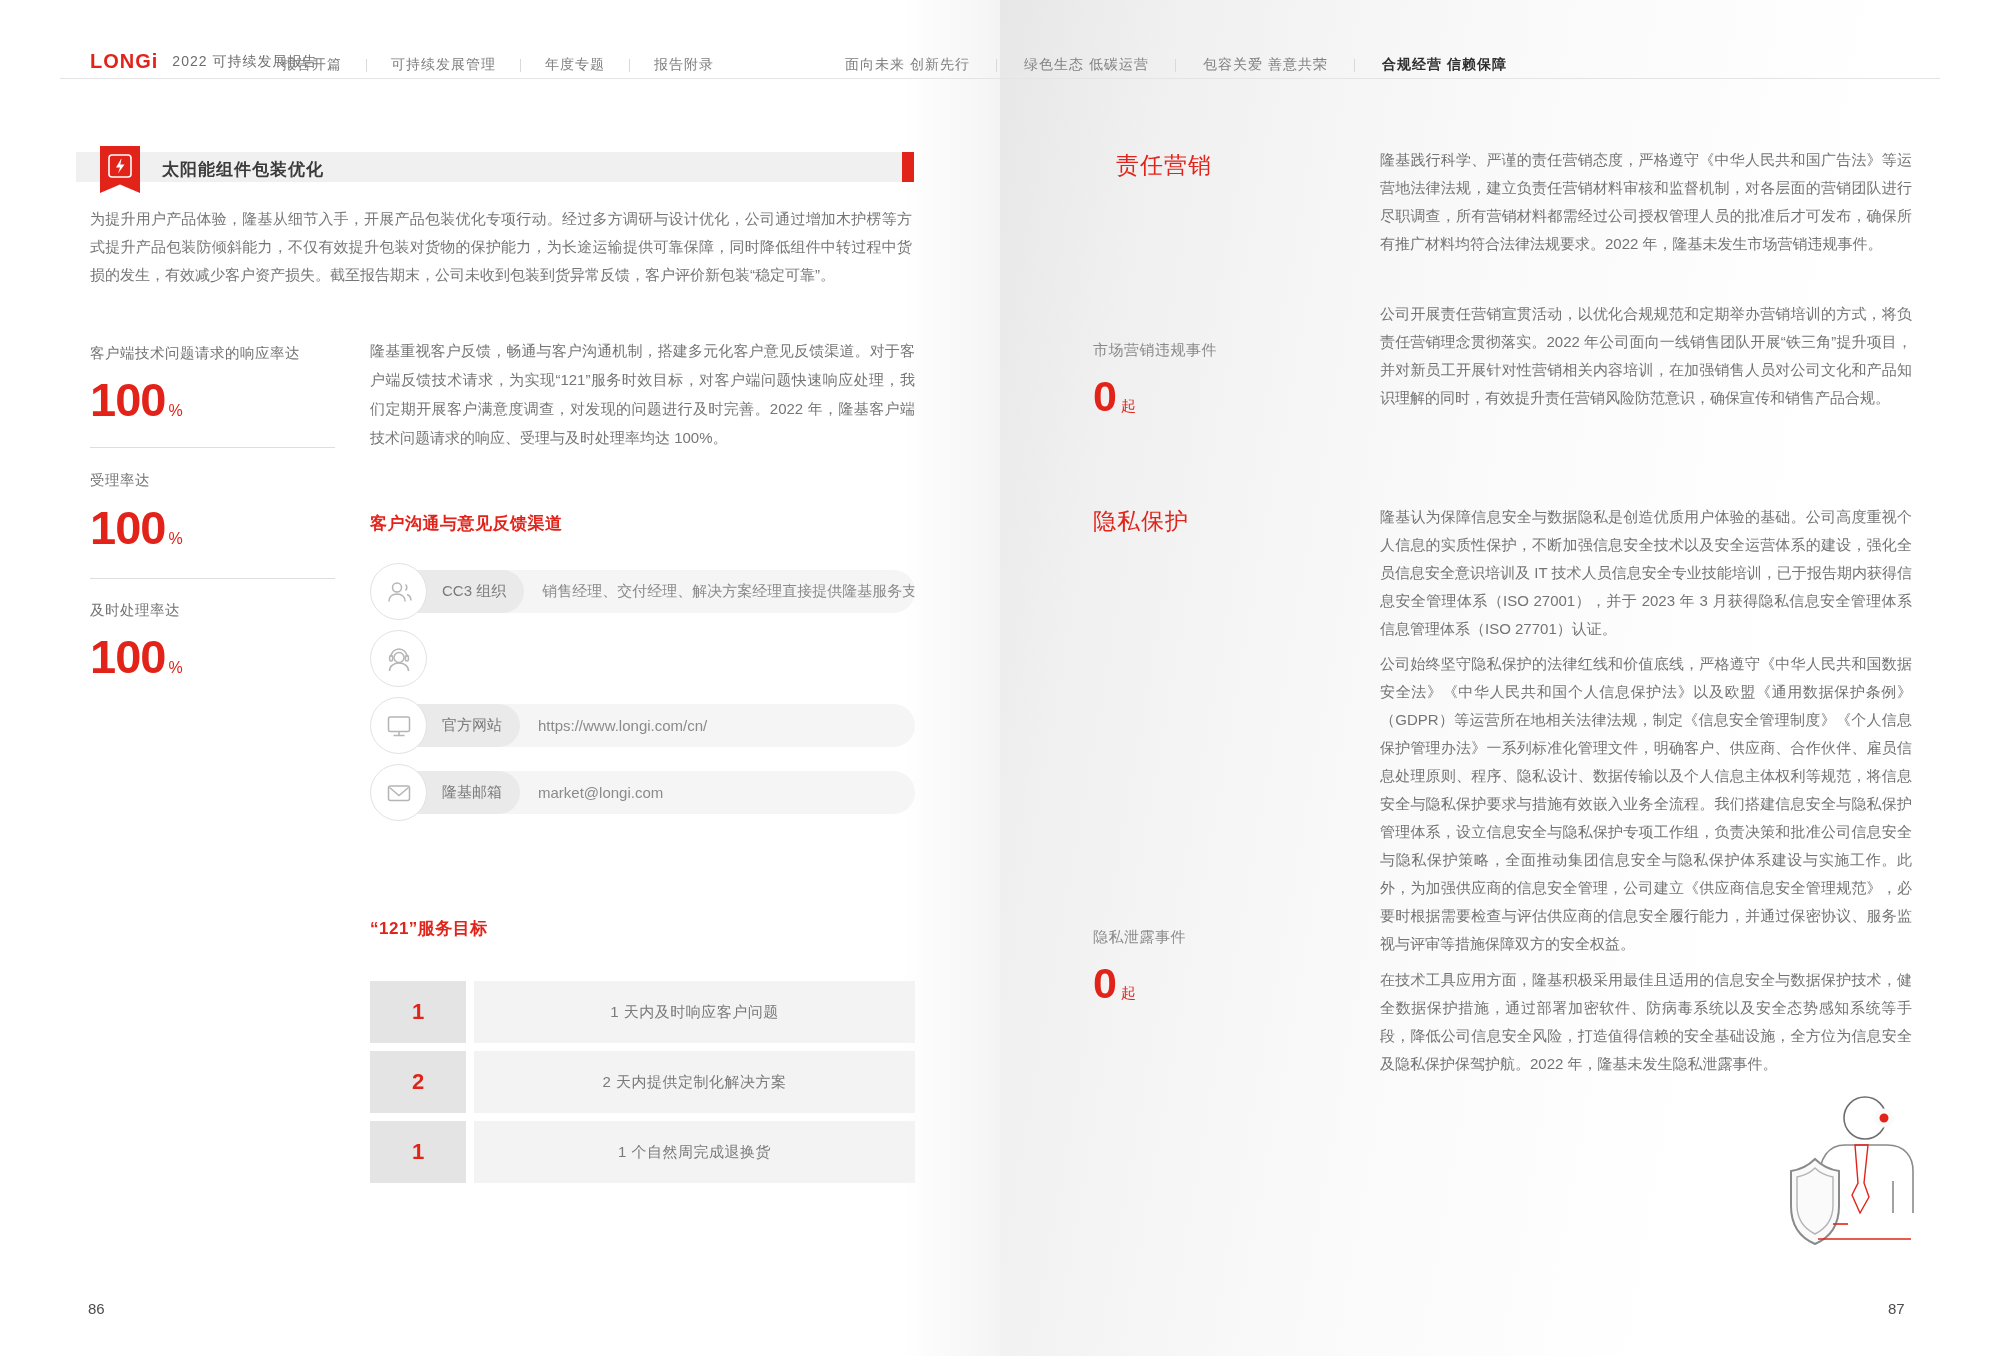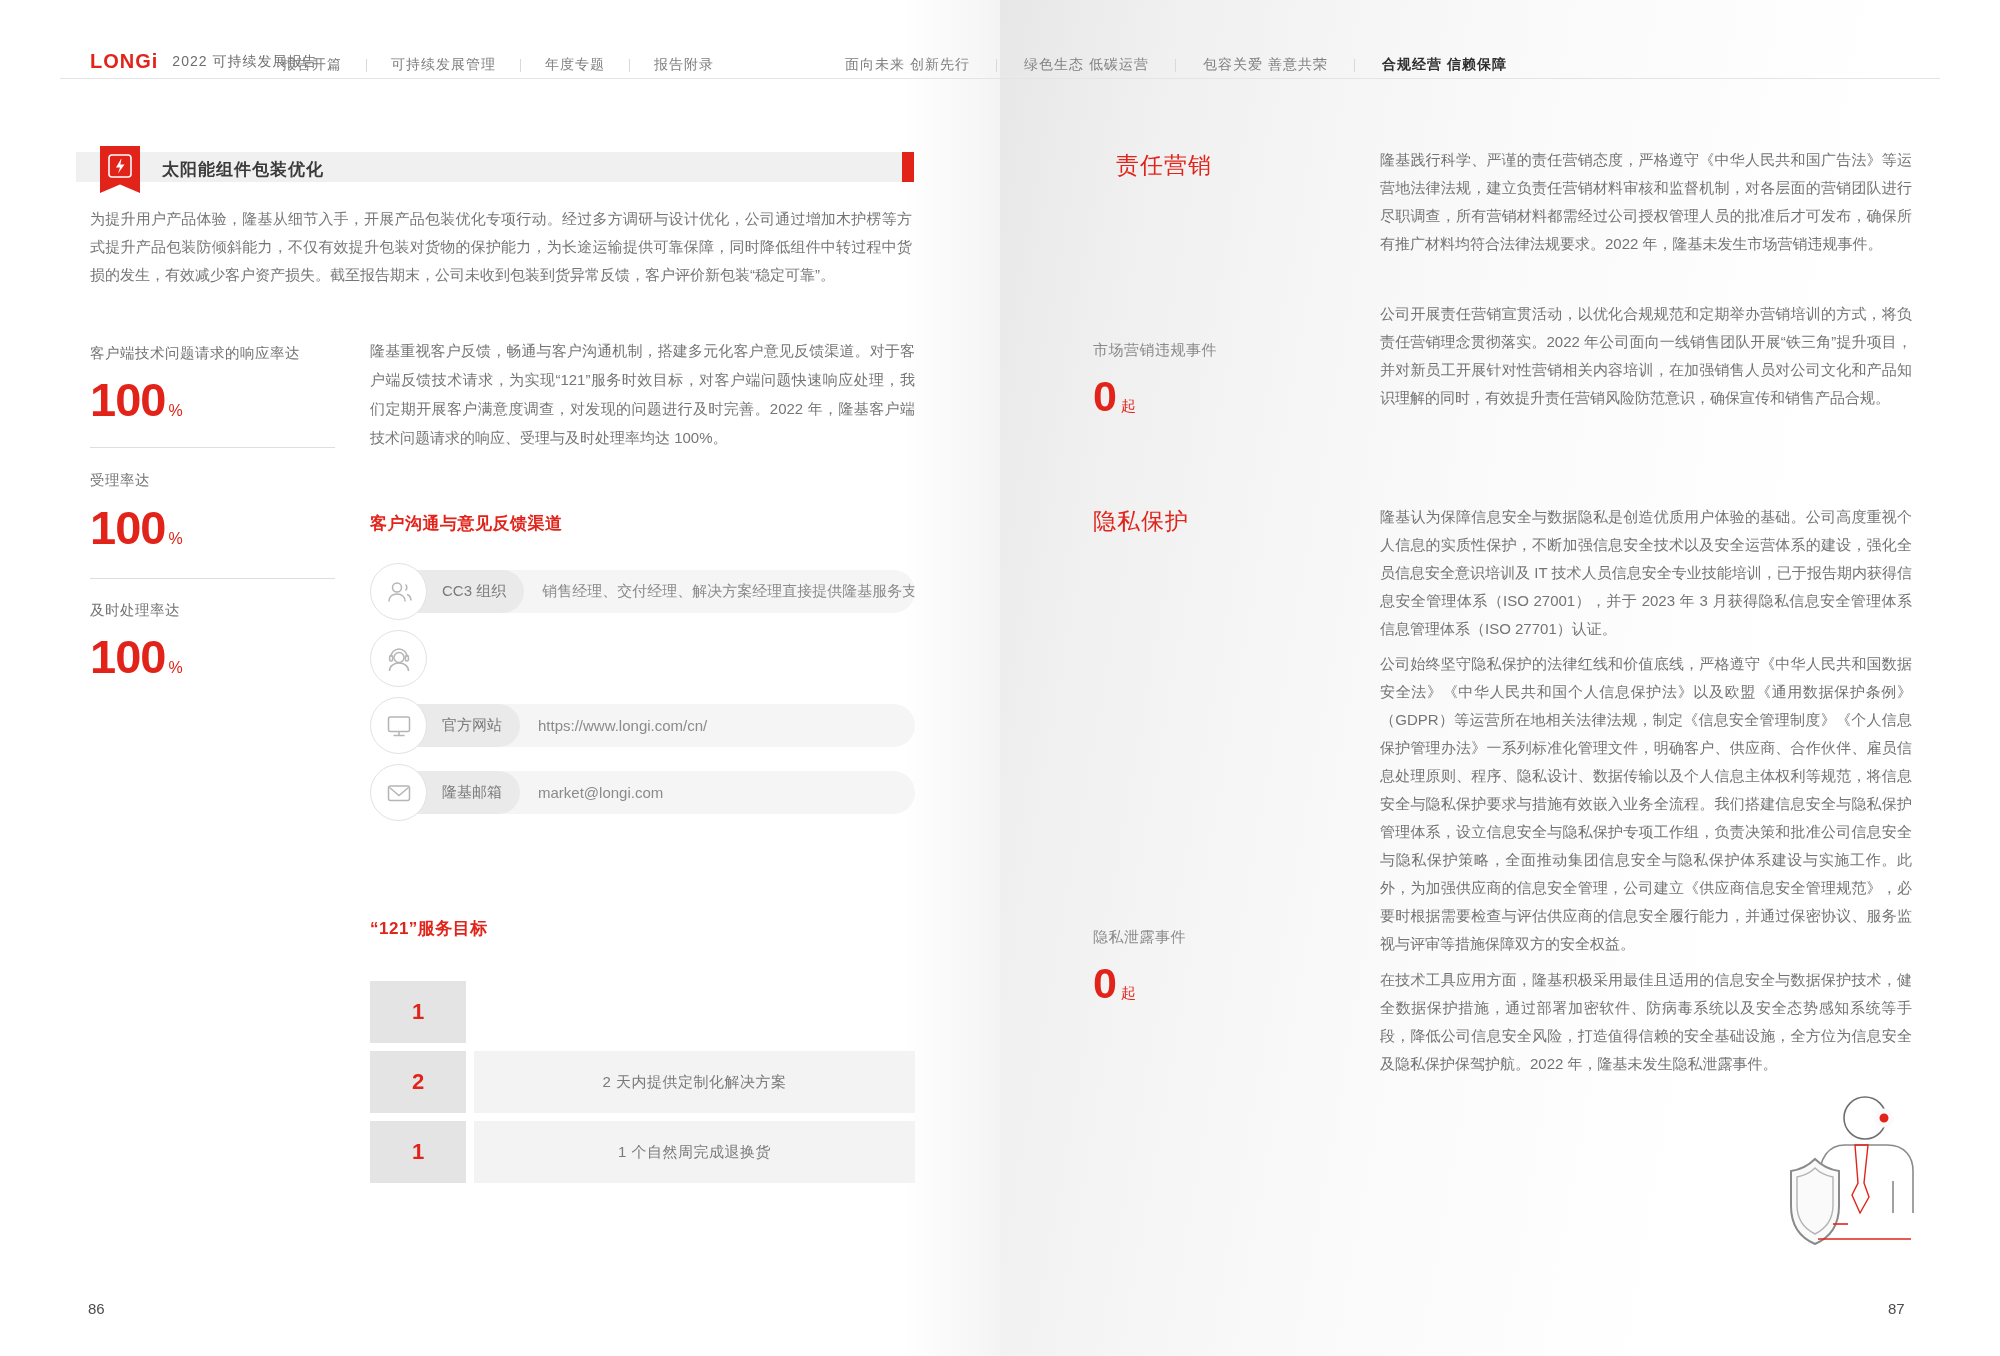--- a/index.html
+++ b/index.html
@@ -199,20 +199,21 @@
       </svg>
     </div>
   </div>
 </div>
 
 <div class="red-heading" style="top:917px;">“121”服务目标</div>
 
 <div class="targets">
   <div class="tg-row">
     <div class="tg-num">1</div>
+    <div class="tg-text">1 天内及时响应客户问题</div>
   </div>
   <div class="tg-row">
     <div class="tg-num">2</div>
     <div class="tg-text">2 天内提供定制化解决方案</div>
   </div>
   <div class="tg-row">
     <div class="tg-num">1</div>
     <div class="tg-text">1 个自然周完成退换货</div>
   </div>
 </div>

